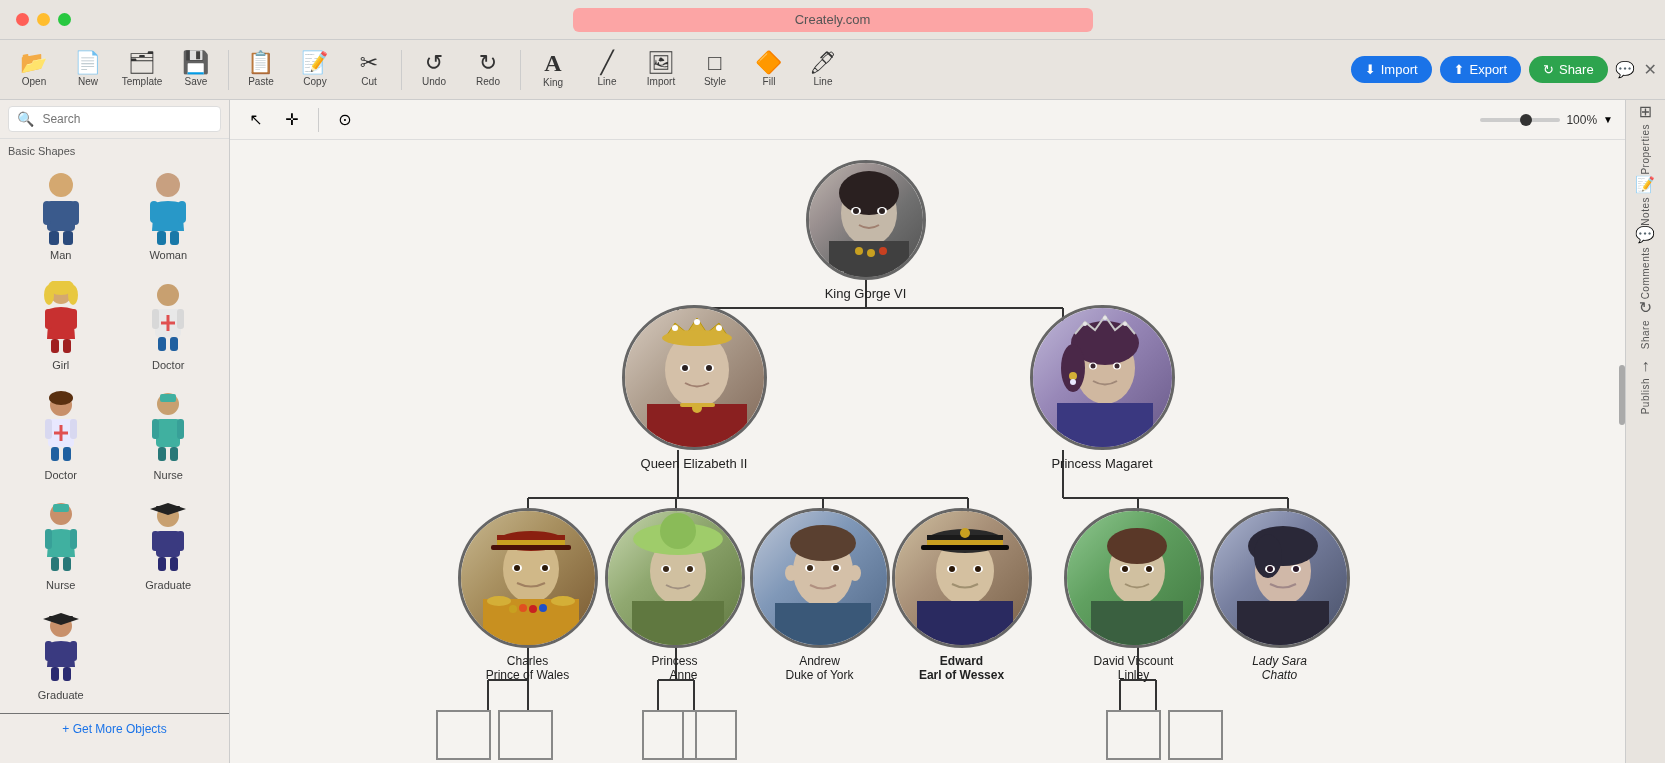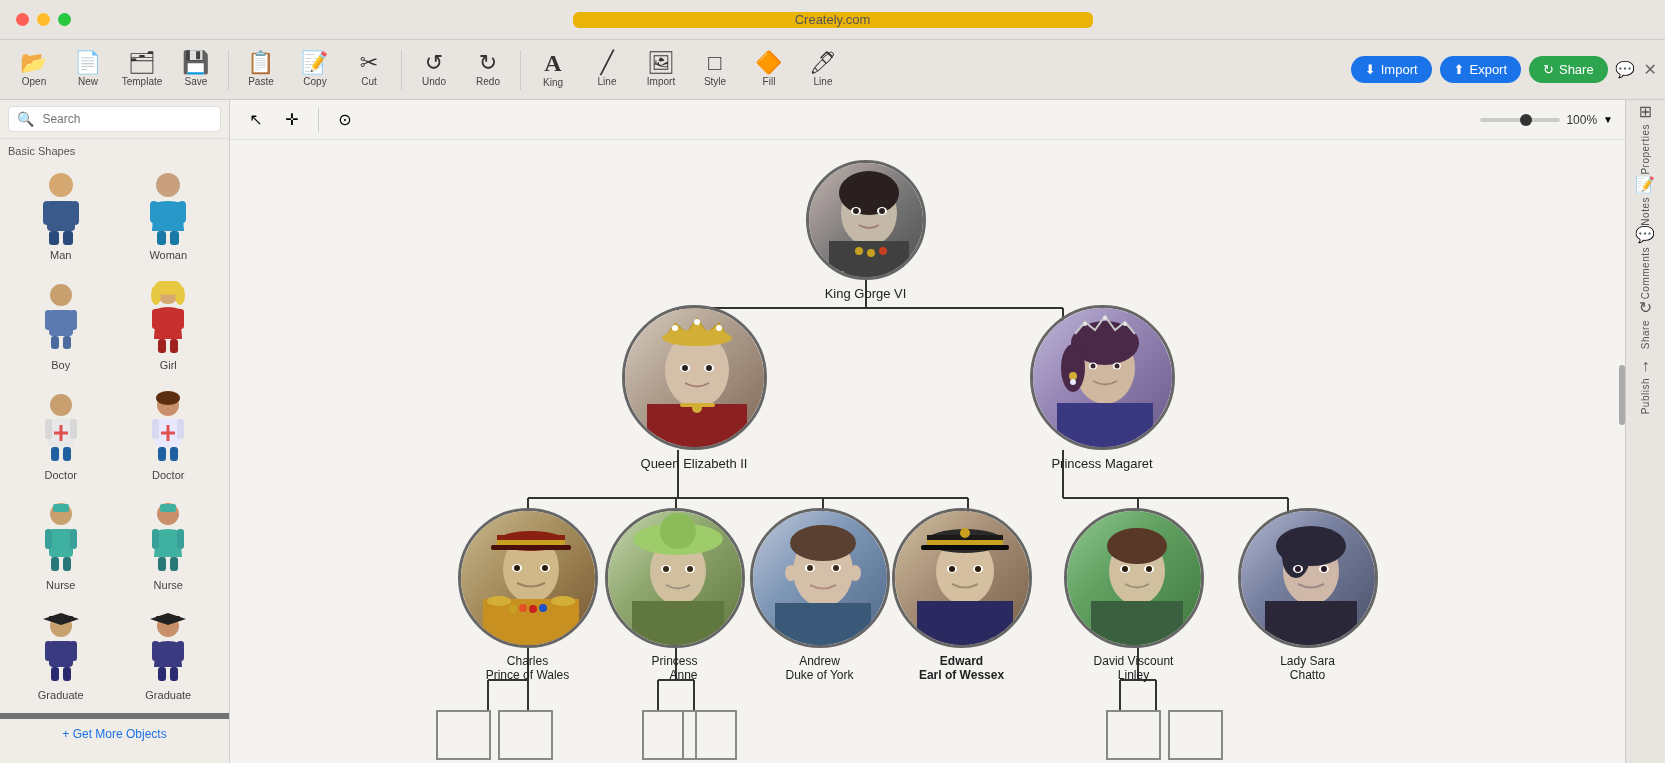--- a/index.html
+++ b/index.html
@@ -15,21 +15,21 @@
       border-bottom: 1px solid #ccc;
       position: relative;
     }
     .traffic-lights { display: flex; gap: 8px; align-items: center; }
     .tl { width: 13px; height: 13px; border-radius: 50%; }
     .tl-red { background: #ff5f57; }
     .tl-yellow { background: #ffbd2e; }
     .tl-green { background: #28c840; }
     .titlebar-center {
       position: absolute; left: 50%; transform: translateX(-50%);
-      background: #eab308; border-radius: 6px; width: 520px; height: 16px;
+      background: #fca5a5; border-radius: 6px; width: 520px; height: 24px;
       display: flex; align-items: center; justify-content: center;
       font-size: 13px; color: #555;
     }
 
     
     .toolbar {
       height: 60px;
       background: #e8e4df;
       border-bottom: 1px solid #ccc;
       display: flex;
@@ -123,21 +123,21 @@
     }
     .shape-figure {
       width: 70px; height: 80px;
       display: flex; align-items: center; justify-content: center;
       font-size: 48px;
     }
     .shape-label { font-size: 11px; color: #444; text-align: center; }
     .get-more {
       text-align: center; padding: 8px;
       color: #1a73e8; font-size: 12px; cursor: pointer;
-      border-top: 6px solid #737373; margin-top: 4px;
+      border-top: 1px solid #737373; margin-top: 4px;
     }
 
     
     .canvas-area {
       flex: 1;
       background: #f5f3f0;
       position: relative;
       overflow: hidden;
     }
 
@@ -383,33 +383,20 @@
               <path d="M14,32 Q28,28 42,32 L44,60 H12 Z" fill="#2898c8"></path>
               <rect x="10" y="30" width="8" height="22" rx="4" fill="#2898c8"></rect>
               <rect x="38" y="30" width="8" height="22" rx="4" fill="#2898c8"></rect>
               <rect x="17" y="60" width="9" height="14" rx="3" fill="#1878a8"></rect>
               <rect x="30" y="60" width="9" height="14" rx="3" fill="#1878a8"></rect>
             </svg>
           </div>
           <span class="shape-label">Woman</span>
         </div>
 
-        <div class="shape-item">
-          <div class="shape-figure">
-            <svg width="56" height="76" viewBox="0 0 56 76">
-              <circle cx="28" cy="14" r="11" fill="#c8a070"></circle>
-              <rect x="16" y="29" width="24" height="26" rx="4" fill="#5a7ab0"></rect>
-              <rect x="12" y="29" width="7" height="20" rx="3" fill="#5a7ab0"></rect>
-              <rect x="37" y="29" width="7" height="20" rx="3" fill="#5a7ab0"></rect>
-              <rect x="18" y="55" width="8" height="13" rx="3" fill="#4a6aa0"></rect>
-              <rect x="30" y="55" width="8" height="13" rx="3" fill="#4a6aa0"></rect>
-            </svg>
-          </div>
-          <span class="shape-label">Boy</span>
-        </div>
 
         <div class="shape-item">
           <div class="shape-figure">
             <svg width="56" height="76" viewBox="0 0 56 76">
               <circle cx="28" cy="12" r="11" fill="#d4a870"></circle>
 
               <ellipse cx="16" cy="14" rx="5" ry="10" fill="#e8c840"></ellipse>
               <ellipse cx="40" cy="14" rx="5" ry="10" fill="#e8c840"></ellipse>
               <ellipse cx="28" cy="6" rx="13" ry="8" fill="#e8c840"></ellipse>
               <path d="M16,28 Q28,24 40,28 L42,58 H14 Z" fill="#c83030"></path>
@@ -800,21 +787,21 @@
                 <rect x="40" y="90" width="60" height="50" fill="#3a6040"></rect>
                 <rect x="24" y="90" width="20" height="38" fill="#3a6040"></rect>
                 <rect x="96" y="90" width="20" height="38" fill="#3a6040"></rect>
               </svg>
             </div>
           </div>
           <div class="node-label" style="white-space:pre-line;text-align:center;font-size:12px;">David Viscount
 Linley</div>
         </div>
 
-        <div class="node" style="left:910px;top:358px;">
+        <div class="node" style="left:882px;top:358px;font-style:italic;">
           <div class="node-circle" style="width:140px;height:140px;border-color:#666;">
             <div style="width:100%;height:100%;background:linear-gradient(135deg,#b0b8d0 0%,#7880a0 40%,#485068 100%);">
               <svg width="140" height="140" viewBox="0 0 140 140">
                 <ellipse cx="70" cy="60" rx="28" ry="34" fill="#d0b8a8"></ellipse>
 
                 <ellipse cx="70" cy="35" rx="35" ry="20" fill="#2a2838"></ellipse>
                 <ellipse cx="55" cy="45" rx="14" ry="22" fill="#2a2838"></ellipse>
                 <ellipse cx="57" cy="58" rx="5" ry="4" fill="white"></ellipse>
                 <ellipse cx="83" cy="58" rx="5" ry="4" fill="white"></ellipse>
                 <ellipse cx="57" cy="58" rx="3" ry="3" fill="#2a1828"></ellipse>

